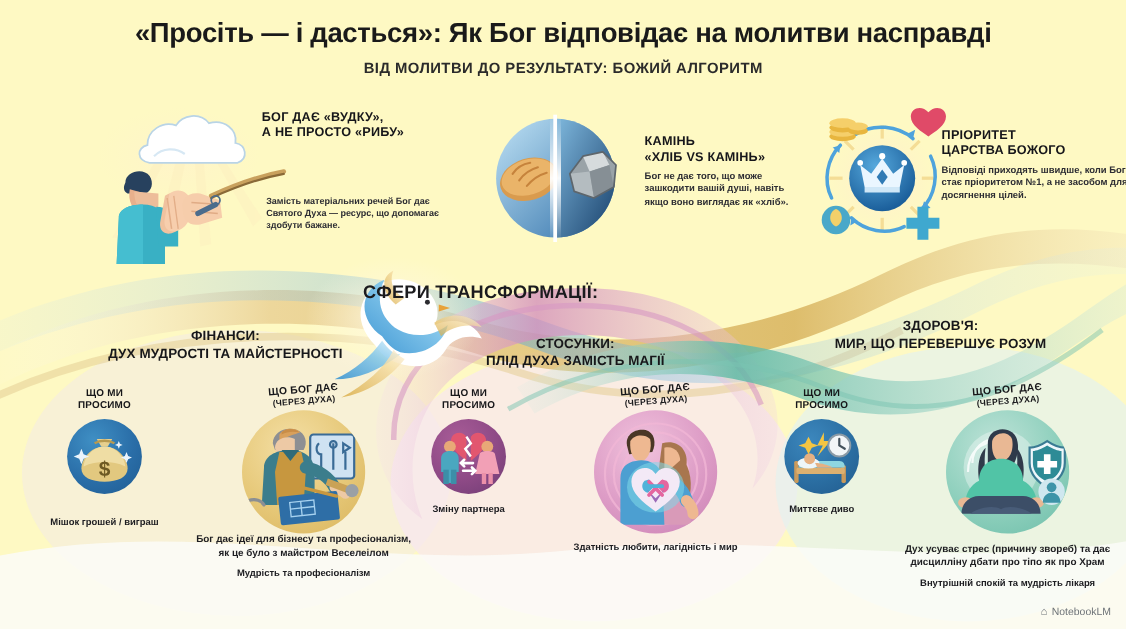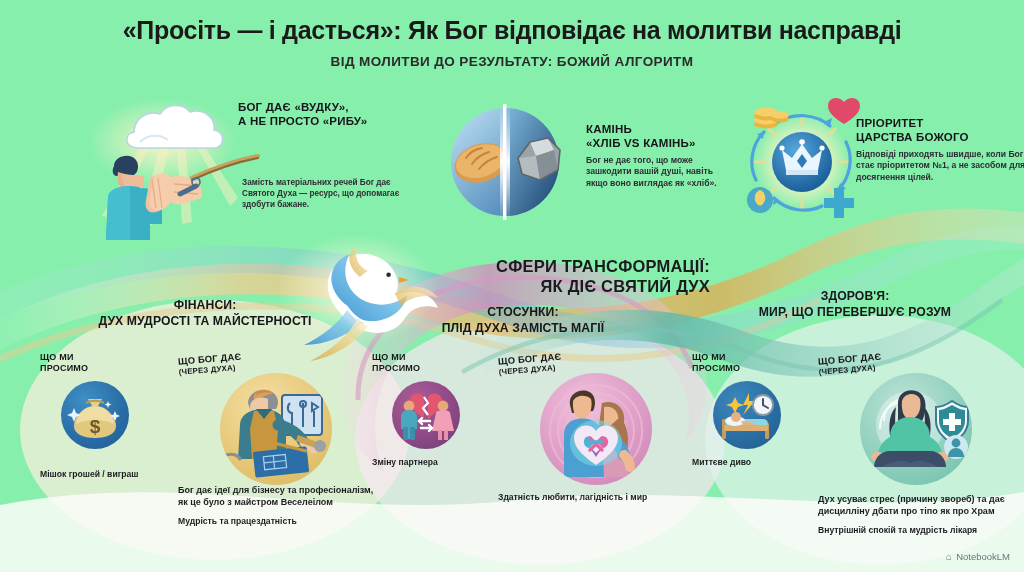--- a/index.html
+++ b/index.html
@@ -4,21 +4,21 @@
 <style>
   html,body{margin:0;padding:0;background:#ffffff;}
   body{
     font-family:"Liberation Sans","DejaVu Sans",sans-serif;
     -webkit-font-smoothing:antialiased;
   }
   #canvas{
     position:relative;
     width:1024px;height:572px;
     overflow:hidden;
-    background:#86efac;
+    background:#fef9c3;
   }
   #bg-svg{position:absolute;left:0;top:0;width:1024px;height:572px;}
   .layer{position:absolute;}
 
   
   #header{left:0;top:16px;width:1024px;text-align:center;}
   #main-title{
     font-size:25px;font-weight:bold;color:#1a1a1a;
     letter-spacing:-0.3px;white-space:nowrap;
   }
@@ -38,36 +38,36 @@
     margin-top:5px;
     font-size:8.6px;font-weight:bold;color:#2d2d33;
     line-height:1.33;
   }
   .panel-note{
     font-size:8.2px;font-weight:bold;color:#2d2d33;line-height:1.33;
   }
 
   
   #section-heading{
-    left:330px;top:256px;width:380px;text-align:right;
+    left:330px;top:256px;width:380px;text-align:left;
   }
   #section-heading .l1,#section-heading .l2{
     font-size:16.5px;font-weight:bold;color:#1b1b1e;letter-spacing:0.2px;
     line-height:1.24;
   }
 
   
   .col-heading{position:absolute;text-align:center;}
   .col-heading .l1,.col-heading .l2{
     font-size:12.2px;font-weight:bold;color:#17171a;line-height:1.3;
     letter-spacing:0.1px;
   }
 
   
-  .ask-block,.give-block{position:absolute;text-align:left;}
+  .ask-block,.give-block{position:absolute;text-align:center;}
   .ask-label{
     font-size:9px;font-weight:bold;color:#17171a;line-height:1.22;
     letter-spacing:0.2px;
   }
   .give-label{
     font-size:9.4px;font-weight:bold;color:#17171a;line-height:1.18;
     letter-spacing:0.2px;transform:rotate(-4.5deg);
   }
   .give-label .sub{font-size:7.8px;display:block;margin-top:1px;}
   .caption{
@@ -353,21 +353,20 @@
       <div class="panel-title">
         <div>ПРІОРИТЕТ</div>
         <div>ЦАРСТВА БОЖОГО</div>
       </div>
       <div class="panel-body">Відповіді приходять швидше, коли Бог стає пріоритетом №1, а не засобом для досягнення цілей.</div>
     </div>
   </div>
 
   <div id="section-heading" class="layer">
     <div class="l1">СФЕРИ ТРАНСФОРМАЦІЇ:</div>
-    <div class="l2">ЯК ДІЄ СВЯТИЙ ДУХ</div>
   </div>
 
   <div class="col-heading" style="left:40px;top:298px;width:330px;">
     <div class="l1">ФІНАНСИ:</div>
     <div class="l2">ДУХ МУДРОСТІ ТА МАЙСТЕРНОСТІ</div>
   </div>
   <div class="col-heading" style="left:378px;top:305px;width:290px;">
     <div class="l1">СТОСУНКИ:</div>
     <div class="l2">ПЛІД ДУХА ЗАМІСТЬ МАГІЇ</div>
   </div>
@@ -432,21 +431,21 @@
             <path d="M54,82 L54,95"></path>
         </g>
         <path d="M54,70 L86,78" stroke="#c7973f" stroke-width="3" stroke-linecap="round"></path>
 
         <path d="M6,82 C12,80 18,82 20,86" fill="none" stroke="#8b8f93" stroke-width="3" stroke-linecap="round"></path>
         <path d="M78,62 L100,70 L98,76 L76,68 Z" fill="#caa256"></path>
         <circle cx="100" cy="73" r="6" fill="#9aa0a5"></circle>
       </svg>
     </div>
     <div class="caption big" style="margin-top:0;">Бог дає ідеї для бізнесу та професіоналізм, як це було з майстром Веселеілом</div>
-    <div class="caption second">Мудрість та працездатність</div>
+    <div class="caption second">Мудрість та професіоналізм</div>
   </div>
 
   <div class="ask-block" style="left:372px;top:352px;width:108px;">
     <div class="ask-label">
       <div>ЩО МИ</div>
       <div>ПРОСИМО</div>
     </div>
     <div class="circle c-ask-rel" style="margin-top:7px;">
       <svg width="68" height="68" viewBox="0 0 68 68" class="icon-svg">
 

